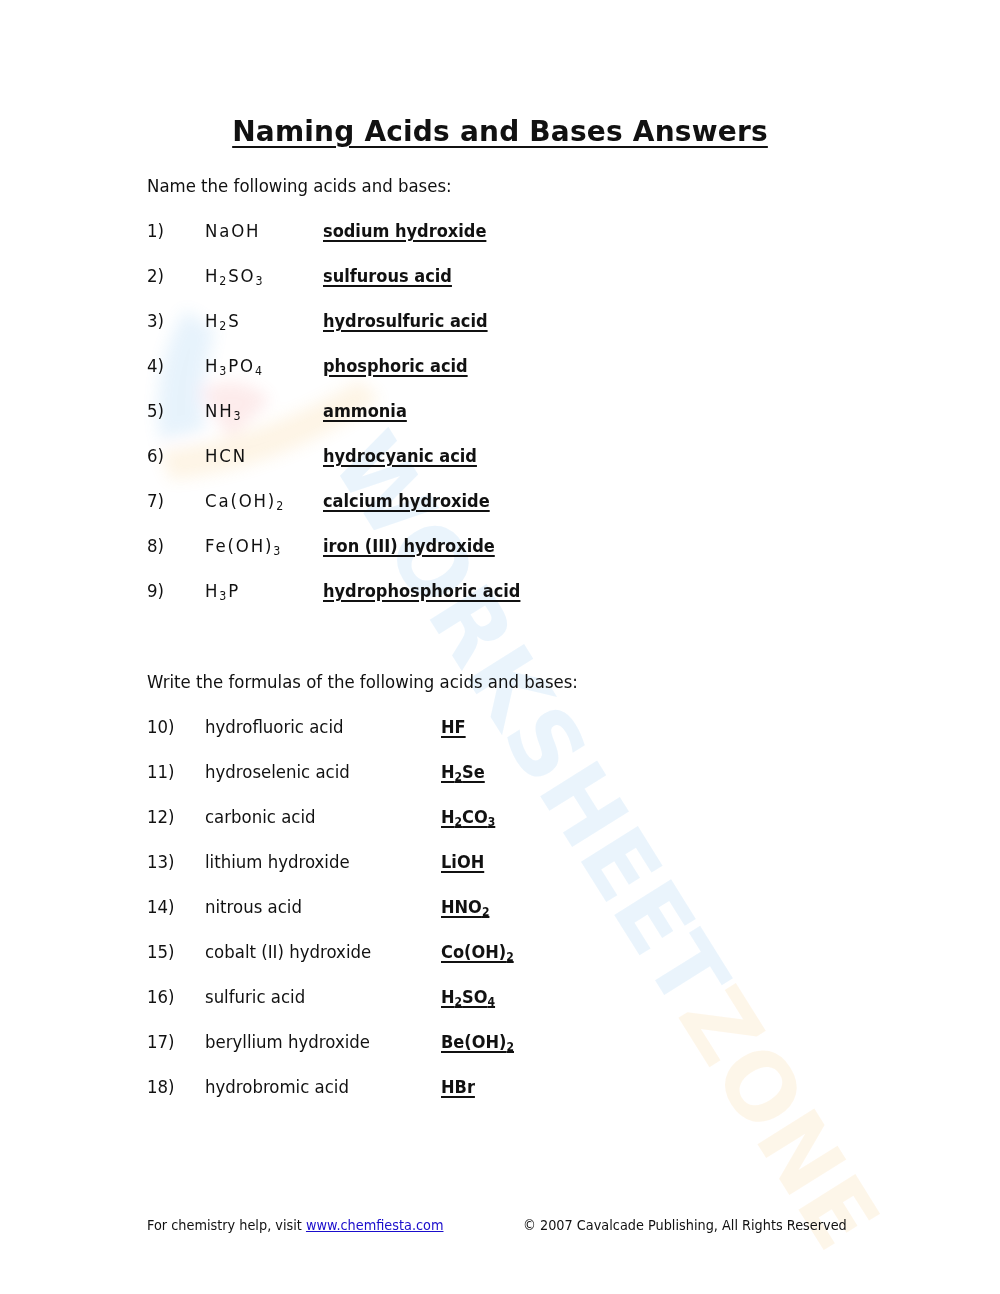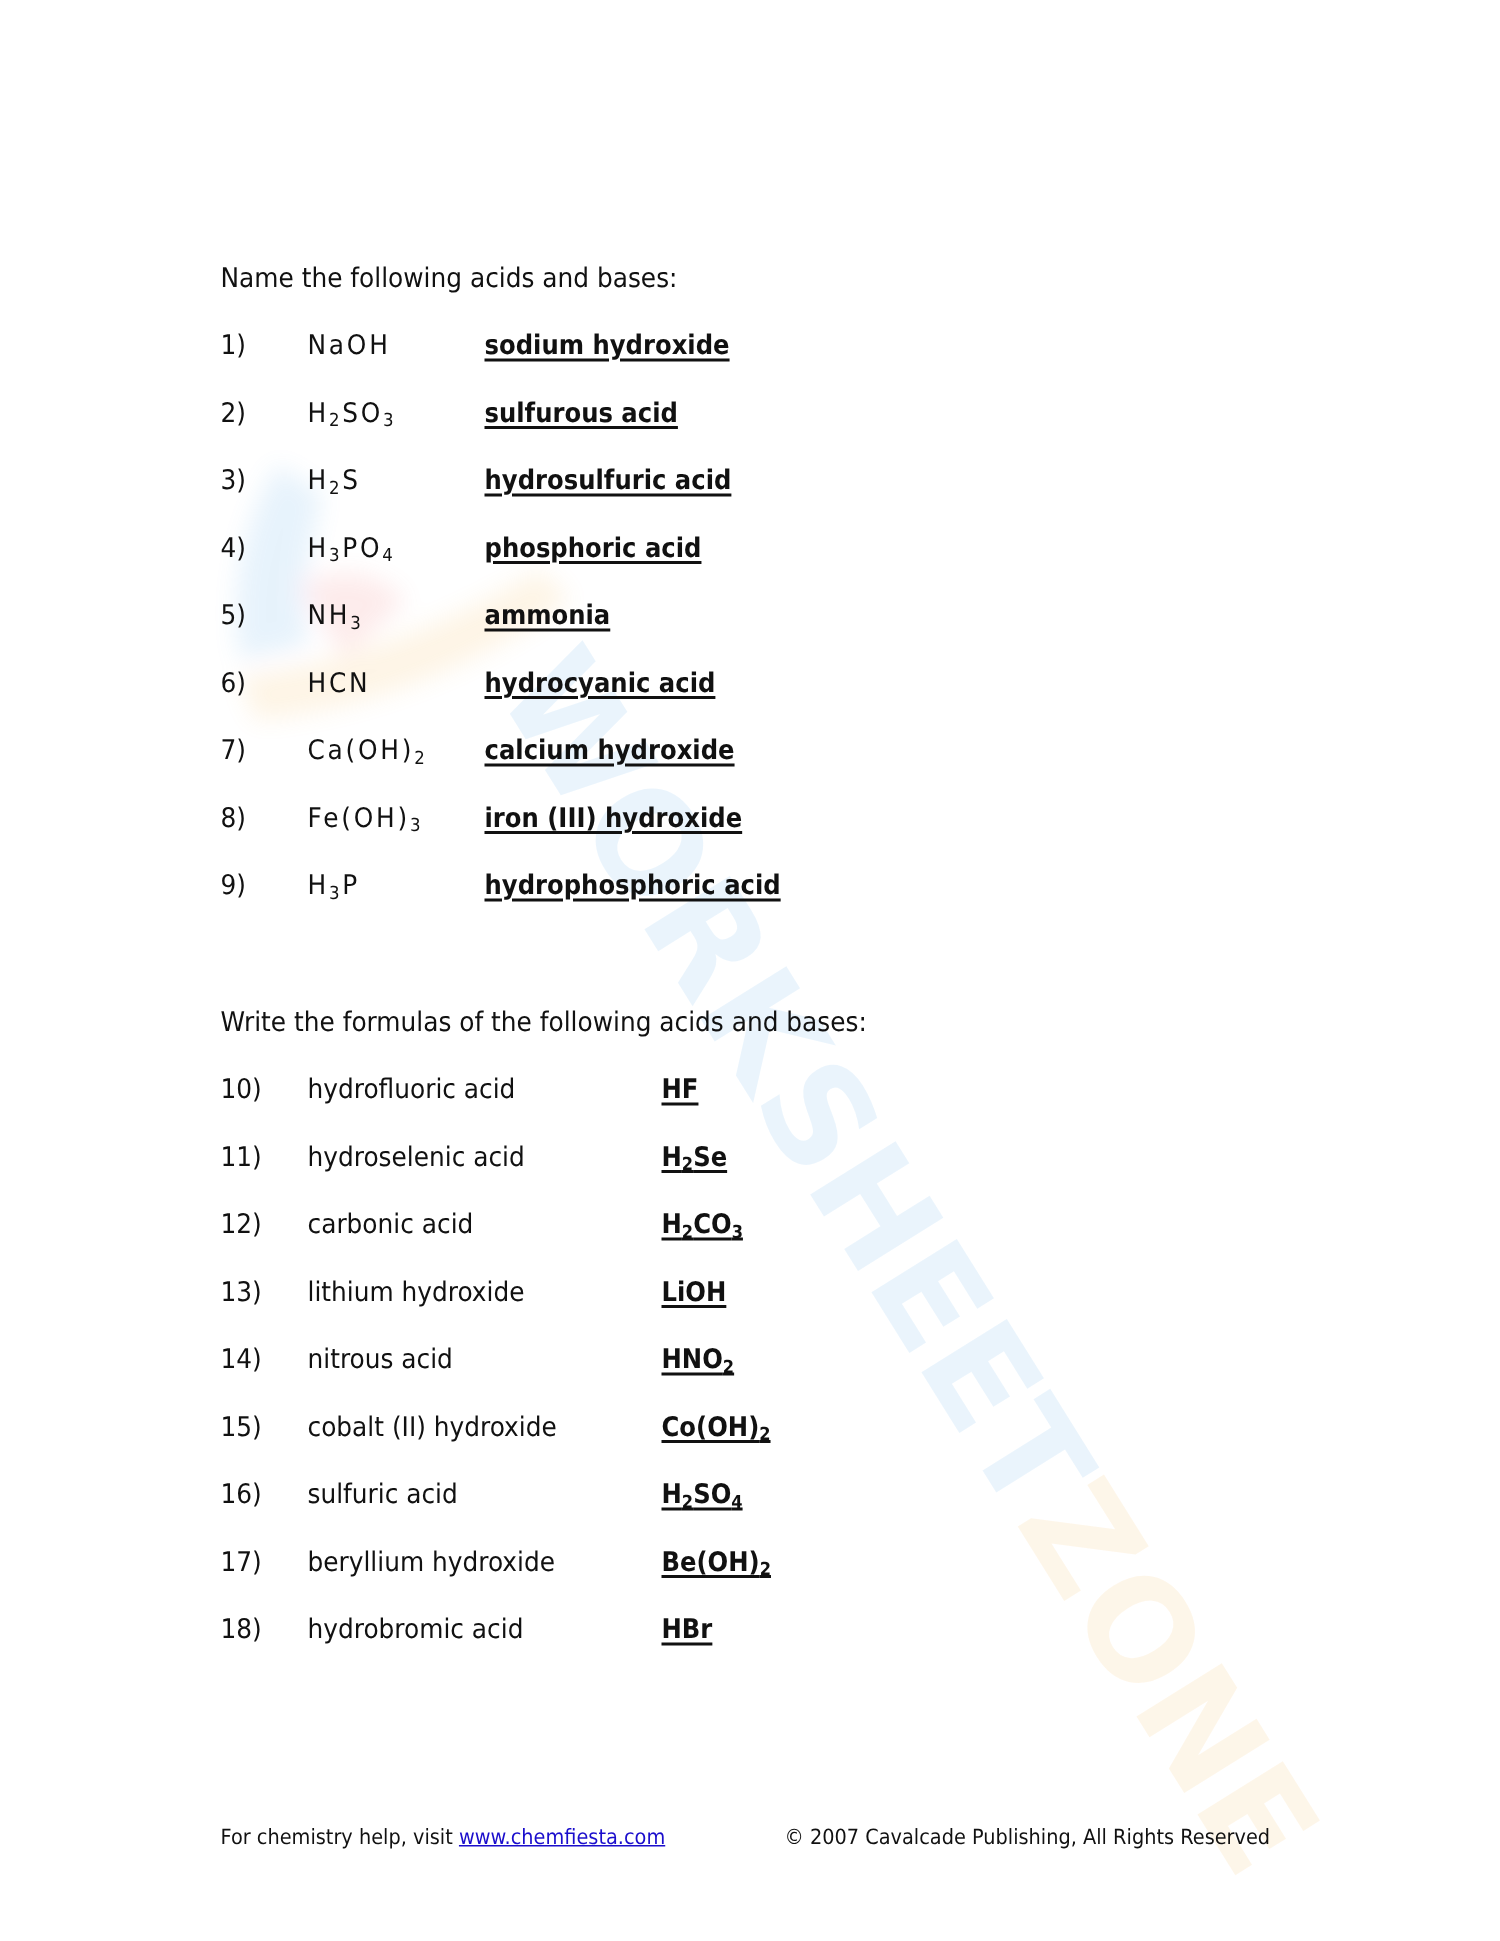--- a/index.html
+++ b/index.html
@@ -43,20 +43,21 @@
     <path d="M185 310 Q150 370 160 440 L205 430 Q200 380 215 330 Z" fill="#4aa3e8"></path>
     <path d="M200 390 Q240 370 270 400 L230 440 Z" fill="#f06a6a"></path>
     <path d="M160 450 Q260 440 360 380 L380 400 Q280 470 170 480 Z" fill="#f5b041"></path>
   </g>
   <g opacity="0.11">
     <text x="0" y="0" font-family="DejaVu Sans, sans-serif" font-weight="bold" font-size="92" transform="translate(330 460) rotate(58)" fill="#4aa3e8"><tspan>WORKSHEET</tspan><tspan fill="#f5b041">ZONE</tspan></text>
   </g>
 </svg>
 
 <div class="page">
+  <div class="title">Naming Acids and Bases Answers</div>
 
   <div class="instr" style="top:175px">Name the following acids and bases:</div>
   <div id="section1">
       <div class="row" style="top: 220px;">
         <span class="num">1)</span>
         <span class="q formula-q">NaOH</span>
         <span class="ans ans1">sodium hydroxide</span>
       </div>
       <div class="row" style="top: 265px;">
         <span class="num">2)</span>

